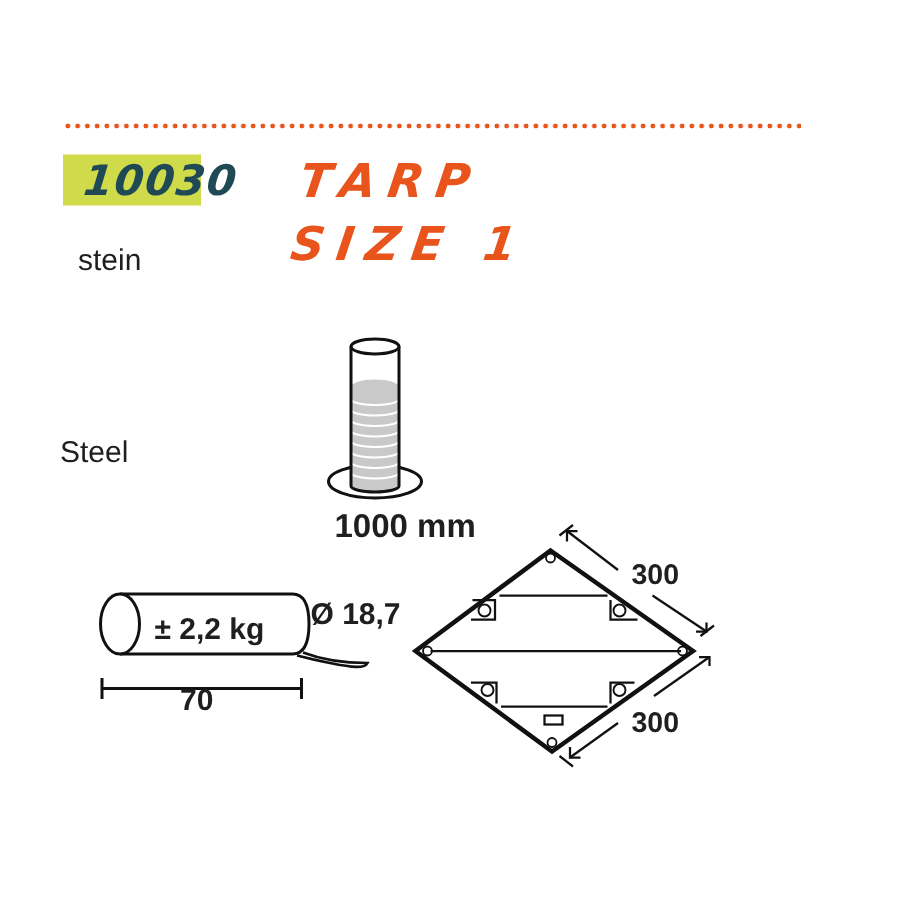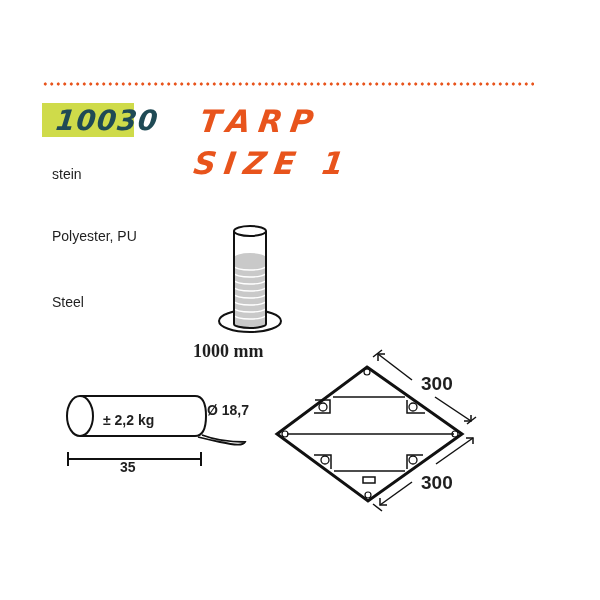--- a/index.html
+++ b/index.html
@@ -9,44 +9,43 @@
     .dotline { left: 42px; top: 82px; width: 492px; height: 4px;
       background-image: radial-gradient(circle, #e8541c 1.4px, transparent 1.8px);
       background-size: 6.5px 4px; background-repeat: repeat-x; }
     .artno { left: 42px; top: 103px; width: 92px; height: 34px; background: #cfdb4a; }
     .artno span { position: absolute; left: 14px; top: 1px; font-family: "DejaVu Sans", sans-serif;
       font-weight: bold; font-style: italic; font-size: 28px; color: #1f4a55; letter-spacing: 1px;
       transform: skewX(-6deg); }
     .title { left: 197px; top: 100px; font-family: "DejaVu Sans", sans-serif; font-weight: bold;
       font-style: italic; font-size: 31px; color: #e8541c; letter-spacing: 8px; line-height: 42px;
       transform: skewX(-8deg); }
-    .txt { font-size: 14px; line-height: 20px; color: #1f1f1f; }
+    .txt { font-size: 20px; line-height: 20px; color: #1f1f1f; }
     .bold { font-weight: bold; }
   </style>
 </head>
 <body>
 
 <div class="abs dotline"></div>
 
 <div class="abs artno">
   <span>10030</span>
 </div>
 
 <div class="abs title">
   <div>TARP</div>
   <div>SIZE 1</div>
 </div>
 
 <div class="abs txt" style="left:52px; top:164px;">stein</div>
 
 <div class="abs txt" style="left:52px; top:226px;">
-  <div>Polyester, PU</div>
 </div>
 
-<div class="abs txt" style="left:52px; top:292px;">
+<div class="abs txt" style="left:40px; top:292px;">
   <div>Steel</div>
 </div>
 
 <svg class="abs" style="left:210px; top:220px;" width="80" height="115" viewBox="0 0 80 115">
   <ellipse cx="40" cy="101" rx="31" ry="11" fill="#fff" stroke="#111" stroke-width="2"></ellipse>
   <rect x="24" y="11" width="32" height="94" fill="#fff" stroke="none"></rect>
   <path d="M24 38 L24 104 A16 4 0 0 0 56 104 L56 38 A16 5 0 0 0 24 38 Z" fill="#c9c9c9"></path>
   <g stroke="#fff" stroke-width="1.4" fill="none">
     <path d="M24 46 A16 4 0 0 0 56 46"></path>
     <path d="M24 53 A16 4 0 0 0 56 53"></path>
@@ -55,33 +54,33 @@
     <path d="M24 74 A16 4 0 0 0 56 74"></path>
     <path d="M24 81 A16 4 0 0 0 56 81"></path>
     <path d="M24 88 A16 4 0 0 0 56 88"></path>
     <path d="M24 95 A16 4 0 0 0 56 95"></path>
   </g>
   <ellipse cx="40" cy="11" rx="16" ry="5" fill="#fff" stroke="#111" stroke-width="2"></ellipse>
   <line x1="24" y1="11" x2="24" y2="104" stroke="#111" stroke-width="2"></line>
   <line x1="56" y1="11" x2="56" y2="104" stroke="#111" stroke-width="2"></line>
   <path d="M24 104 A16 4 0 0 0 56 104" fill="none" stroke="#111" stroke-width="2"></path>
 </svg>
-<div class="abs txt bold" style="left:193px; top:341px; font-size:18px;font-family:Liberation Serif, serif;">1000 mm</div>
+<div class="abs txt bold" style="left:223px; top:341px; font-size:22px;">1000 mm</div>
 
 <svg class="abs" style="left:60px; top:390px;" width="190" height="80" viewBox="0 0 190 80">
   <path d="M142 45 C155 50 170 52 185 52 C183 56 175 55 160 52 C150 50 142 48 138 47" fill="#fff" stroke="#111" stroke-width="1.8"></path>
   <path d="M20 6 L135 6 Q146 6 146 26 Q146 46 135 46 L20 46" fill="#fff" stroke="#111" stroke-width="2"></path>
   <ellipse cx="20" cy="26" rx="13" ry="20" fill="#fff" stroke="#111" stroke-width="2"></ellipse>
   <line x1="8" y1="62" x2="8" y2="76" stroke="#111" stroke-width="2"></line>
   <line x1="141" y1="62" x2="141" y2="76" stroke="#111" stroke-width="2"></line>
   <line x1="8" y1="69" x2="141" y2="69" stroke="#111" stroke-width="2"></line>
 </svg>
 <div class="abs txt bold" style="left:103px; top:410px;">± 2,2 kg</div>
 <div class="abs txt bold" style="left:207px; top:400px;">Ø 18,7</div>
-<div class="abs txt bold" style="left:120px; top:457px;">35</div>
+<div class="abs txt bold" style="left:120px; top:457px;">70</div>
 
 <svg class="abs" style="left:270px; top:345px;" width="210" height="180" viewBox="0 0 210 180">
   <g stroke="#111" fill="none">
     <polygon points="97,22 192,89 98,156 7,89" fill="#fff" stroke-width="3"></polygon>
     <line x1="17" y1="89" x2="184" y2="89" stroke-width="1.5"></line>
     <line x1="63" y1="52" x2="135" y2="52" stroke-width="1.5"></line>
     <line x1="64" y1="126" x2="135" y2="126" stroke-width="1.5"></line>
     <path d="M45 55 L60 55 L60 68 L44 68" stroke-width="1.5"></path>
     <circle cx="53" cy="62" r="4" stroke-width="1.3"></circle>
     <path d="M137 55 L137 68 L155 68" stroke-width="1.5"></path>

